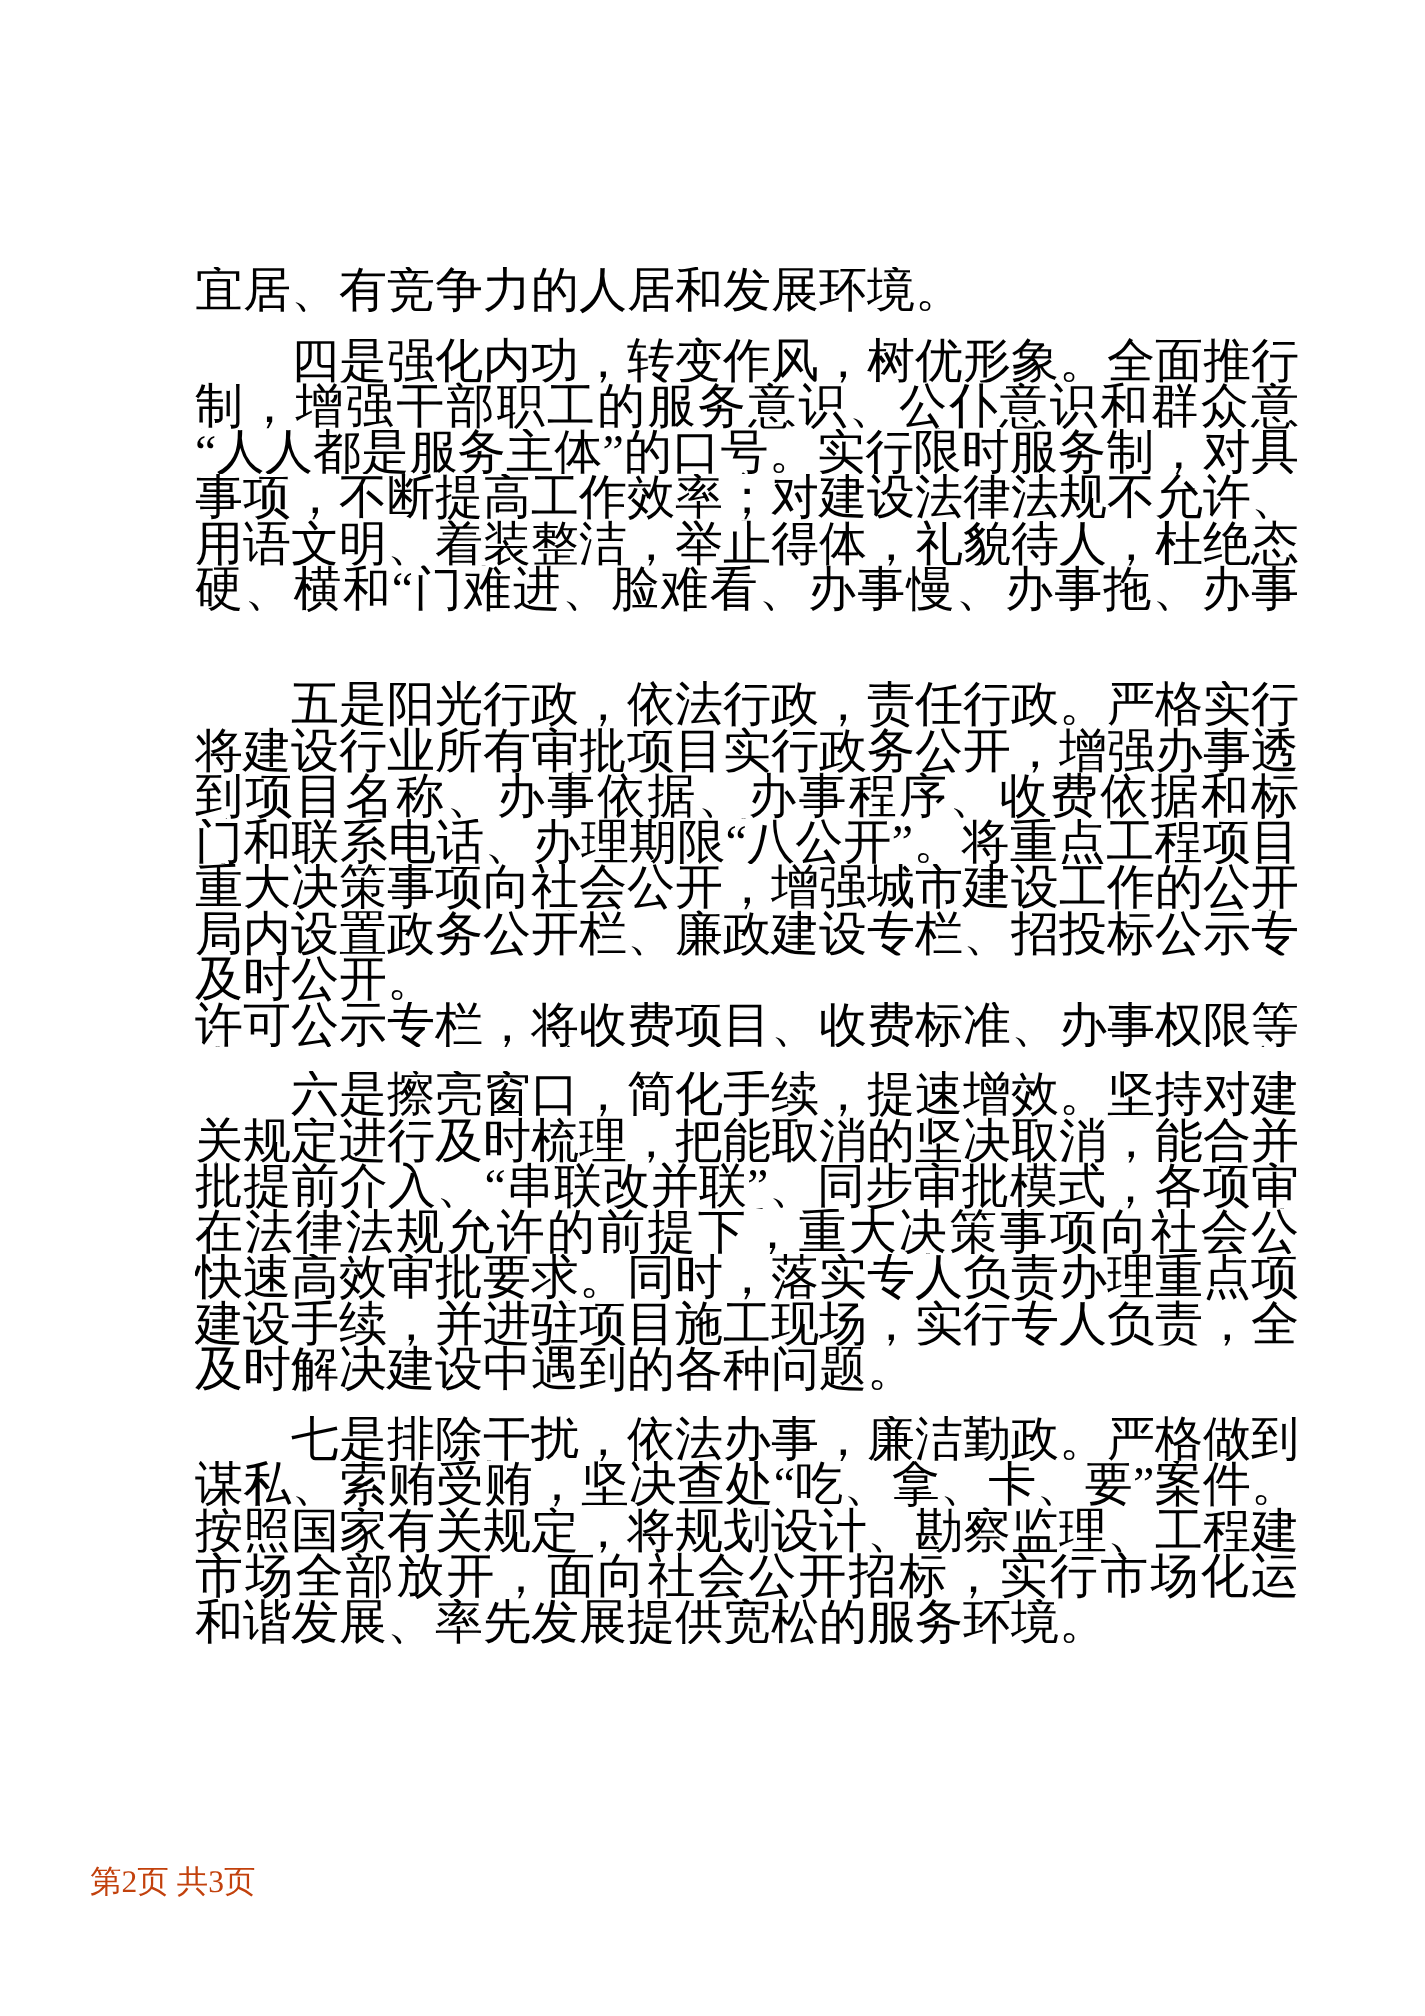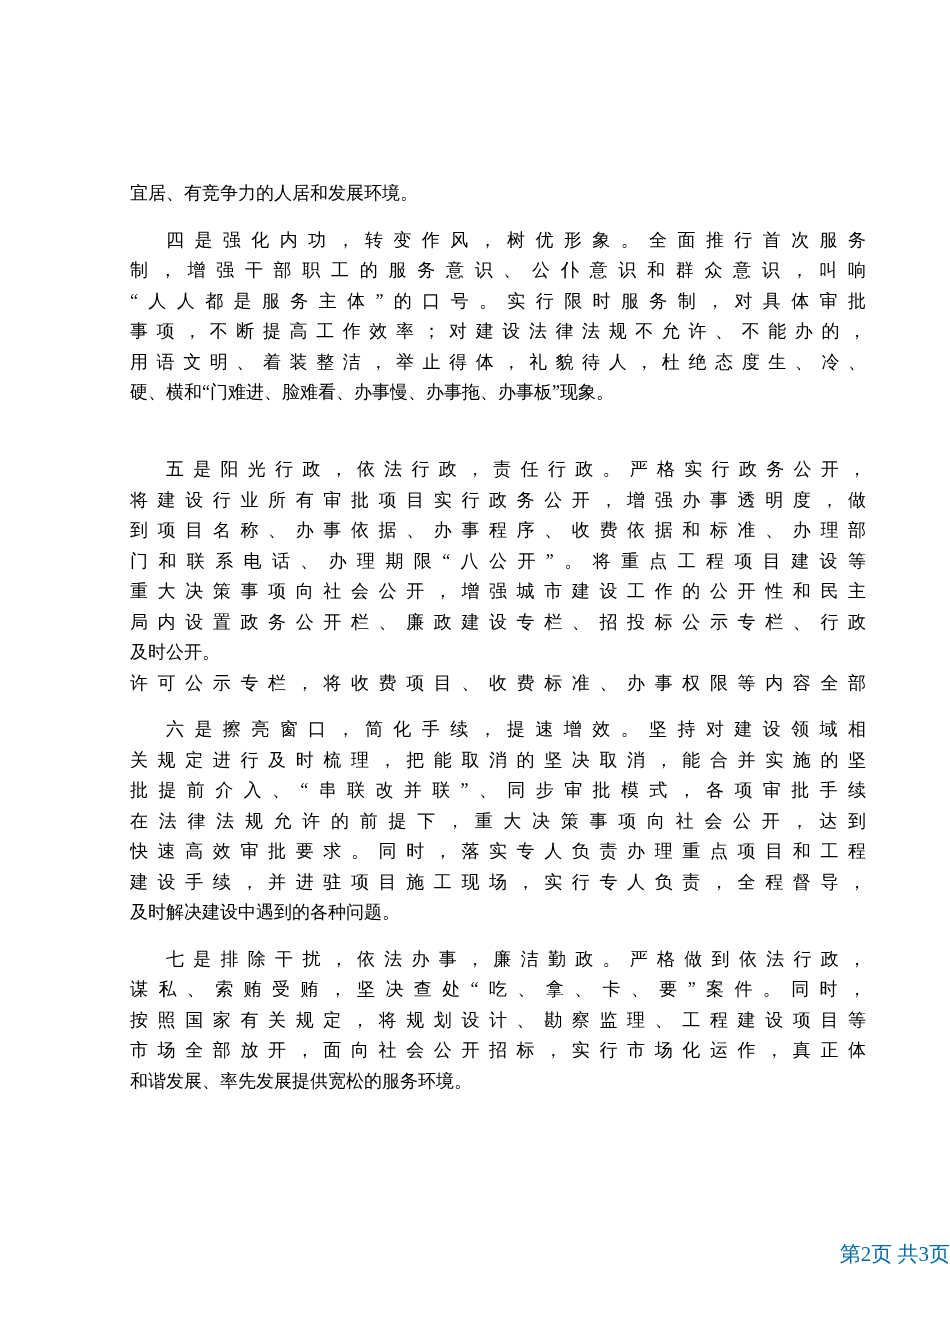--- a/index.html
+++ b/index.html
@@ -22,21 +22,21 @@
   }
   .content {
     position: absolute;
     left: 130px;
     top: 178px;
     width: 736px;
   }
   .line {
     height: 30.5px;
     line-height: 30.5px;
-    font-size: 18px;
+    font-size: 32px;
     letter-spacing: 0;
     text-align: justify;
     text-align-last: justify;
     overflow: hidden;
     white-space: normal;
   }
   .line.indent {
     text-indent: 2em;
     margin-top: 16px;
   }
@@ -45,24 +45,24 @@
   }
   .line.blank {
     
   }
   .footer {
     position: absolute;
     top: 1243px;
     left: 0;
     right: 0;
     padding-left: 60px; 
-    text-align: right;
+    text-align: left;
     font-size: 21px;
     line-height: 22px;
-    color: #0369a1;
+    color: #c2410c;
   }
 </style>
 </head>
 <body>
 
 <div class="page">
   <div class="content">
       <div class="line para-end">宜居、有竞争力的人居和发展环境。</div>
       <div class="line indent">四是强化内功，转变作风，树优形象。全面推行首次服务</div>
       <div class="line">制，增强干部职工的服务意识、公仆意识和群众意识，叫响</div>

